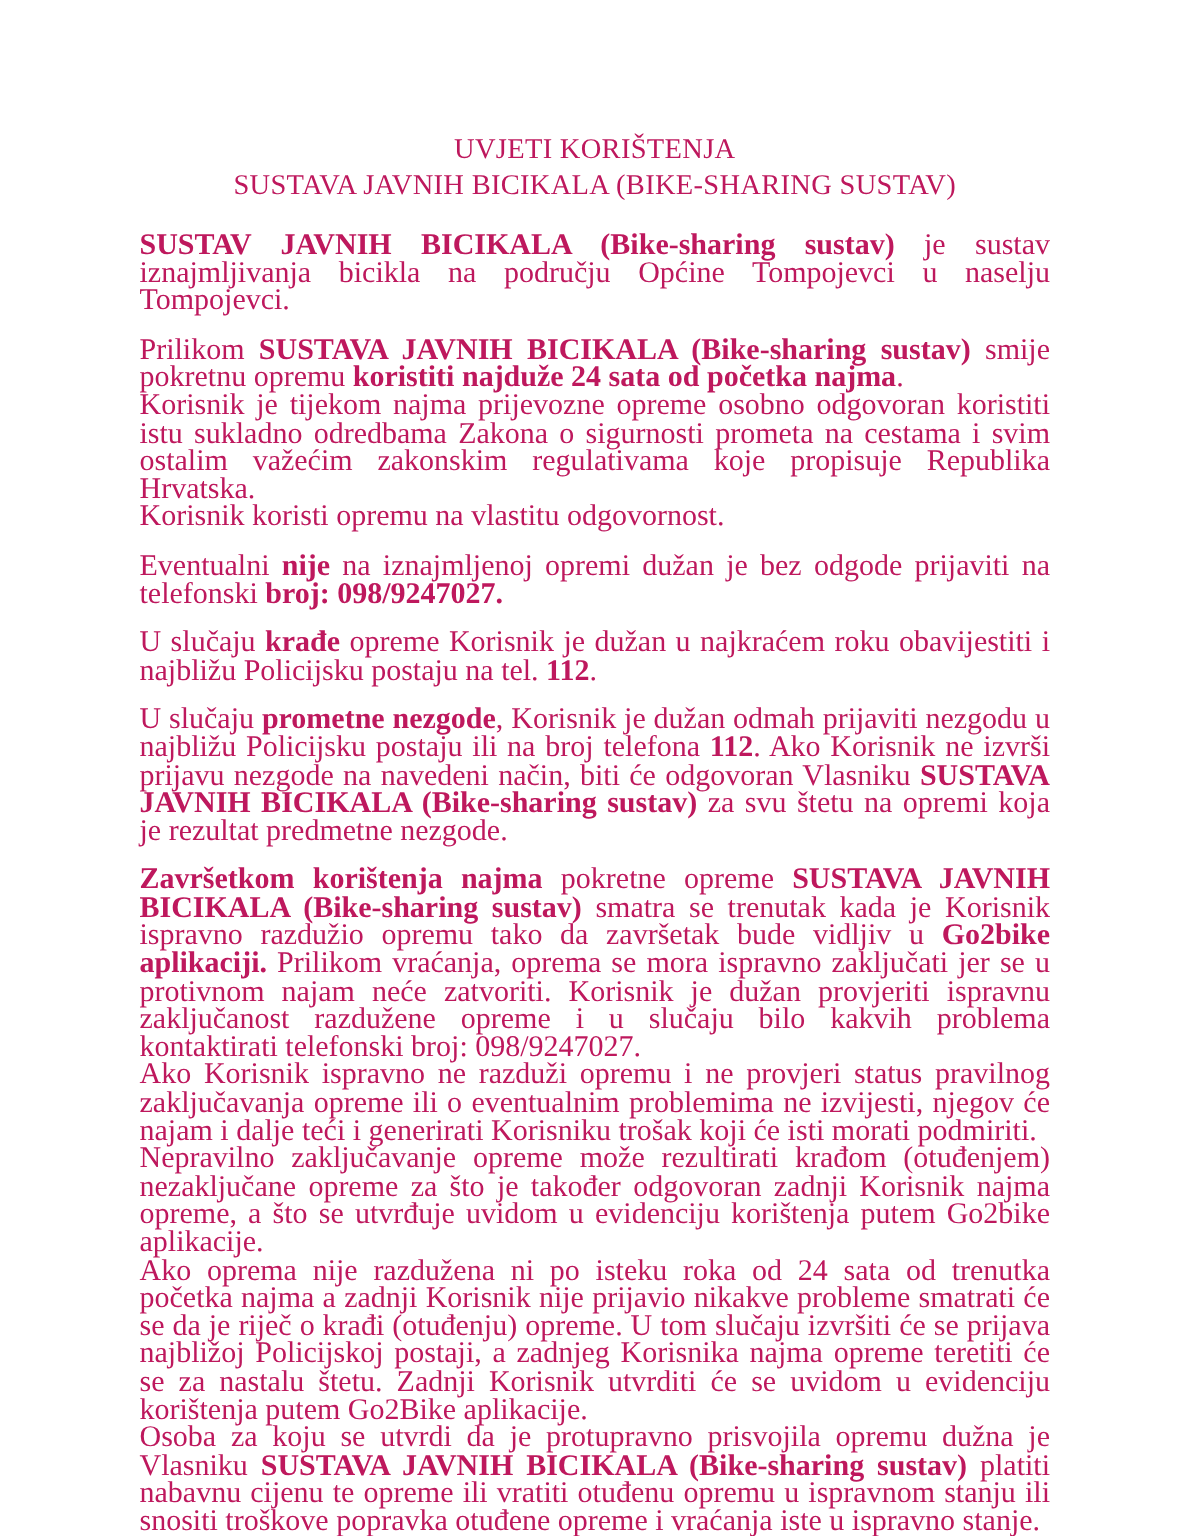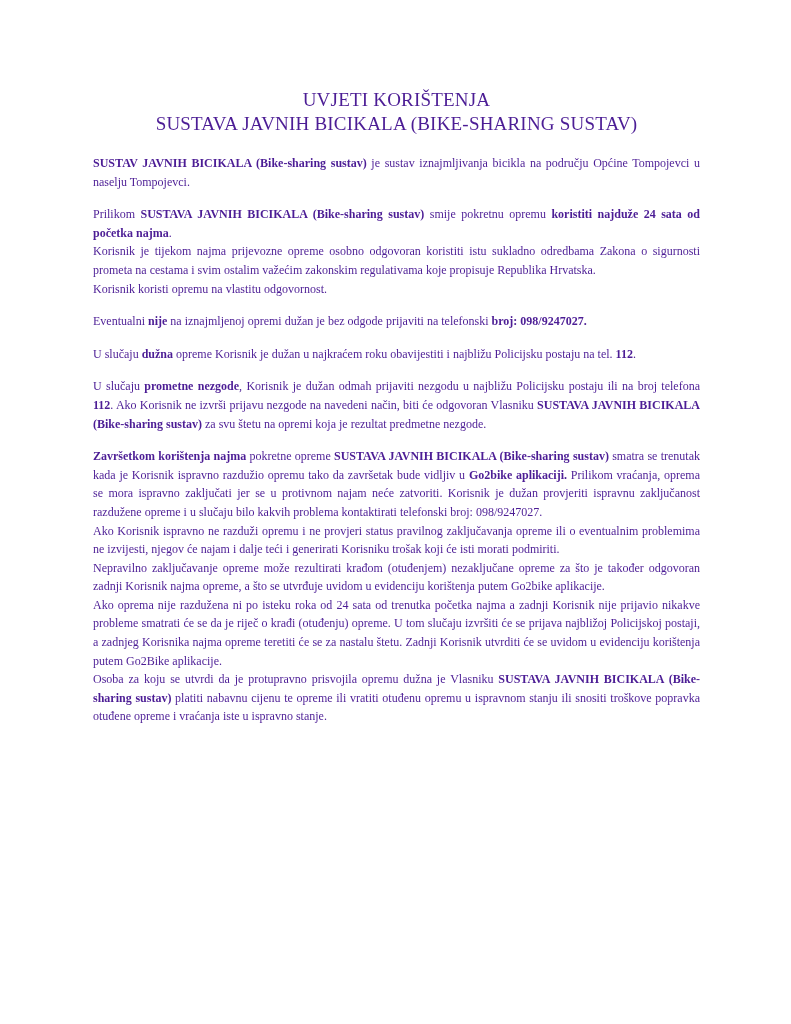--- a/index.html
+++ b/index.html
@@ -6,21 +6,21 @@
   html, body {
     margin: 0;
     padding: 0;
     background: #ffffff;
   }
   .page {
     position: relative;
     width: 791px;
     height: 1024px;
     background: #ffffff;
-    color: #4c1d95;
+    color: #be185d;
     font-family: "Liberation Serif", "DejaVu Serif", serif;
     overflow: hidden;
     box-sizing: border-box;
     padding: 88px 91px 0 93px;
   }
   .doc-title {
     margin: 0 0 19px 0;
     text-align: center;
     font-weight: normal;
     font-size: 19px;
@@ -28,21 +28,21 @@
     letter-spacing: 0.2px;
   }
   .doc-body {
     width: 607px;
   }
   .block {
     margin: 0 0 14px 0;
   }
   .para {
     margin: 0;
-    font-size: 12px;
+    font-size: 20px;
     line-height: 18.6px;
     text-align: justify;
     text-align-last: left;
   }
   .run-b {
     font-weight: bold;
   }
 </style>
 </head>
 <body>
@@ -58,21 +58,21 @@
       </div>
       <div class="block">
         <p class="para"><span class="run">Prilikom </span><span class="run-b">SUSTAVA JAVNIH BICIKALA (Bike-sharing sustav)</span><span class="run"> smije pokretnu opremu </span><span class="run-b">koristiti najduže 24 sata od početka najma</span><span class="run">.</span></p>
         <p class="para"><span class="run">Korisnik je tijekom najma prijevozne opreme osobno odgovoran koristiti istu sukladno odredbama Zakona o sigurnosti prometa na cestama i svim ostalim važećim zakonskim regulativama koje propisuje Republika Hrvatska.</span></p>
         <p class="para"><span class="run">Korisnik koristi opremu na vlastitu odgovornost.</span></p>
       </div>
       <div class="block">
         <p class="para"><span class="run">Eventualni </span><span class="run-b">nije</span><span class="run"> na iznajmljenoj opremi dužan je bez odgode prijaviti na telefonski </span><span class="run-b">broj: 098/9247027.</span></p>
       </div>
       <div class="block">
-        <p class="para"><span class="run">U slučaju </span><span class="run-b">dužna</span><span class="run"> opreme Korisnik je dužan u najkraćem roku obavijestiti i najbližu Policijsku postaju na tel. </span><span class="run-b">112</span><span class="run">.</span></p>
+        <p class="para"><span class="run">U slučaju </span><span class="run-b">krađe</span><span class="run"> opreme Korisnik je dužan u najkraćem roku obavijestiti i najbližu Policijsku postaju na tel. </span><span class="run-b">112</span><span class="run">.</span></p>
       </div>
       <div class="block">
         <p class="para"><span class="run">U slučaju </span><span class="run-b">prometne nezgode</span><span class="run">, Korisnik je dužan odmah prijaviti nezgodu u najbližu Policijsku postaju ili na broj telefona </span><span class="run-b">112</span><span class="run">. Ako Korisnik ne izvrši prijavu nezgode na navedeni način, biti će odgovoran Vlasniku </span><span class="run-b">SUSTAVA JAVNIH BICIKALA (Bike-sharing sustav)</span><span class="run"> za svu štetu na opremi koja je rezultat predmetne nezgode.</span></p>
       </div>
       <div class="block">
         <p class="para"><span class="run-b">Završetkom korištenja najma</span><span class="run"> pokretne opreme </span><span class="run-b">SUSTAVA JAVNIH BICIKALA (Bike-sharing sustav)</span><span class="run"> smatra se trenutak kada je Korisnik ispravno razdužio opremu tako da završetak bude vidljiv u </span><span class="run-b">Go2bike aplikaciji.</span><span class="run"> Prilikom vraćanja, oprema se mora ispravno zaključati jer se u protivnom najam neće zatvoriti. Korisnik je dužan provjeriti ispravnu zaključanost razdužene opreme i u slučaju bilo kakvih problema kontaktirati telefonski broj: 098/9247027.</span></p>
         <p class="para"><span class="run">Ako Korisnik ispravno ne razduži opremu i ne provjeri status pravilnog zaključavanja opreme ili o eventualnim problemima ne izvijesti, njegov će najam i dalje teći i generirati Korisniku trošak koji će isti morati podmiriti.</span></p>
         <p class="para"><span class="run">Nepravilno zaključavanje opreme može rezultirati krađom (otuđenjem) nezaključane opreme za što je također odgovoran zadnji Korisnik najma opreme, a što se utvrđuje uvidom u evidenciju korištenja putem Go2bike aplikacije.</span></p>
         <p class="para"><span class="run">Ako oprema nije razdužena ni po isteku roka od 24 sata od trenutka početka najma a zadnji Korisnik nije prijavio nikakve probleme smatrati će se da je riječ o krađi (otuđenju) opreme. U tom slučaju izvršiti će se prijava najbližoj Policijskoj postaji, a zadnjeg Korisnika najma opreme teretiti će se za nastalu štetu. Zadnji Korisnik utvrditi će se uvidom u evidenciju korištenja putem Go2Bike aplikacije.</span></p>
         <p class="para"><span class="run">Osoba za koju se utvrdi da je protupravno prisvojila opremu dužna je Vlasniku </span><span class="run-b">SUSTAVA JAVNIH BICIKALA (Bike-sharing sustav)</span><span class="run"> platiti nabavnu cijenu te opreme ili vratiti otuđenu opremu u ispravnom stanju ili snositi troškove popravka otuđene opreme i vraćanja iste u ispravno stanje.</span></p>

